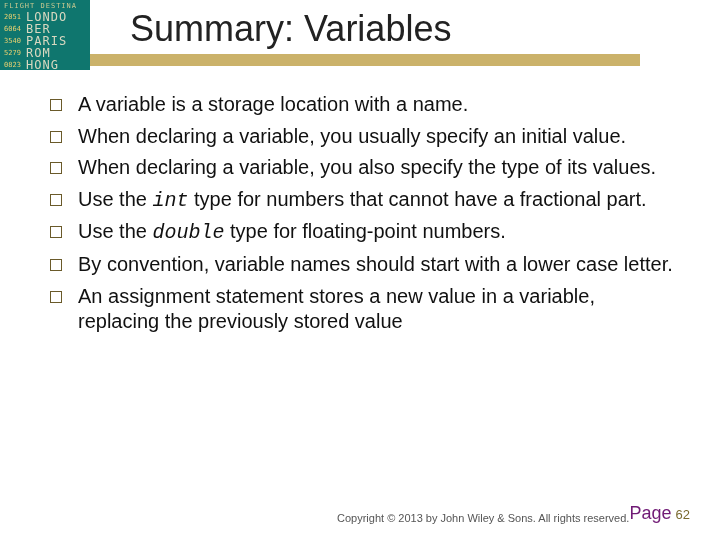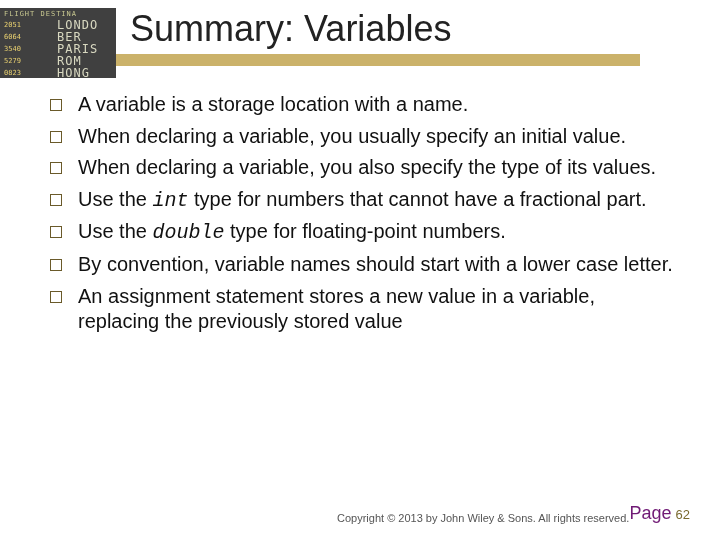--- a/index.html
+++ b/index.html
@@ -13,32 +13,30 @@
   }
   .header-wrap {
     position: relative;
     width: 100%;
     height: 80px;
   }
   .corner-img {
     position: absolute;
     top: 0;
     left: 0;
-    width: 116px;
+    width: 90px;
     height: 70px;
-    background: #404040;
+    background: #0f766e;
     overflow: hidden;
-    margin-top: 8px;
   }
   .corner-img .row {
     display: flex;
     align-items: center;
     height: 10px;
     margin: 2px 4px;
-    gap: 31px;
   }
   .corner-img .num {
     color: #e8d070;
     font-size: 7px;
     font-family: monospace;
     width: 22px;
   }
   .corner-img .dest {
     color: #d8d8c0;
     font-size: 12px;

